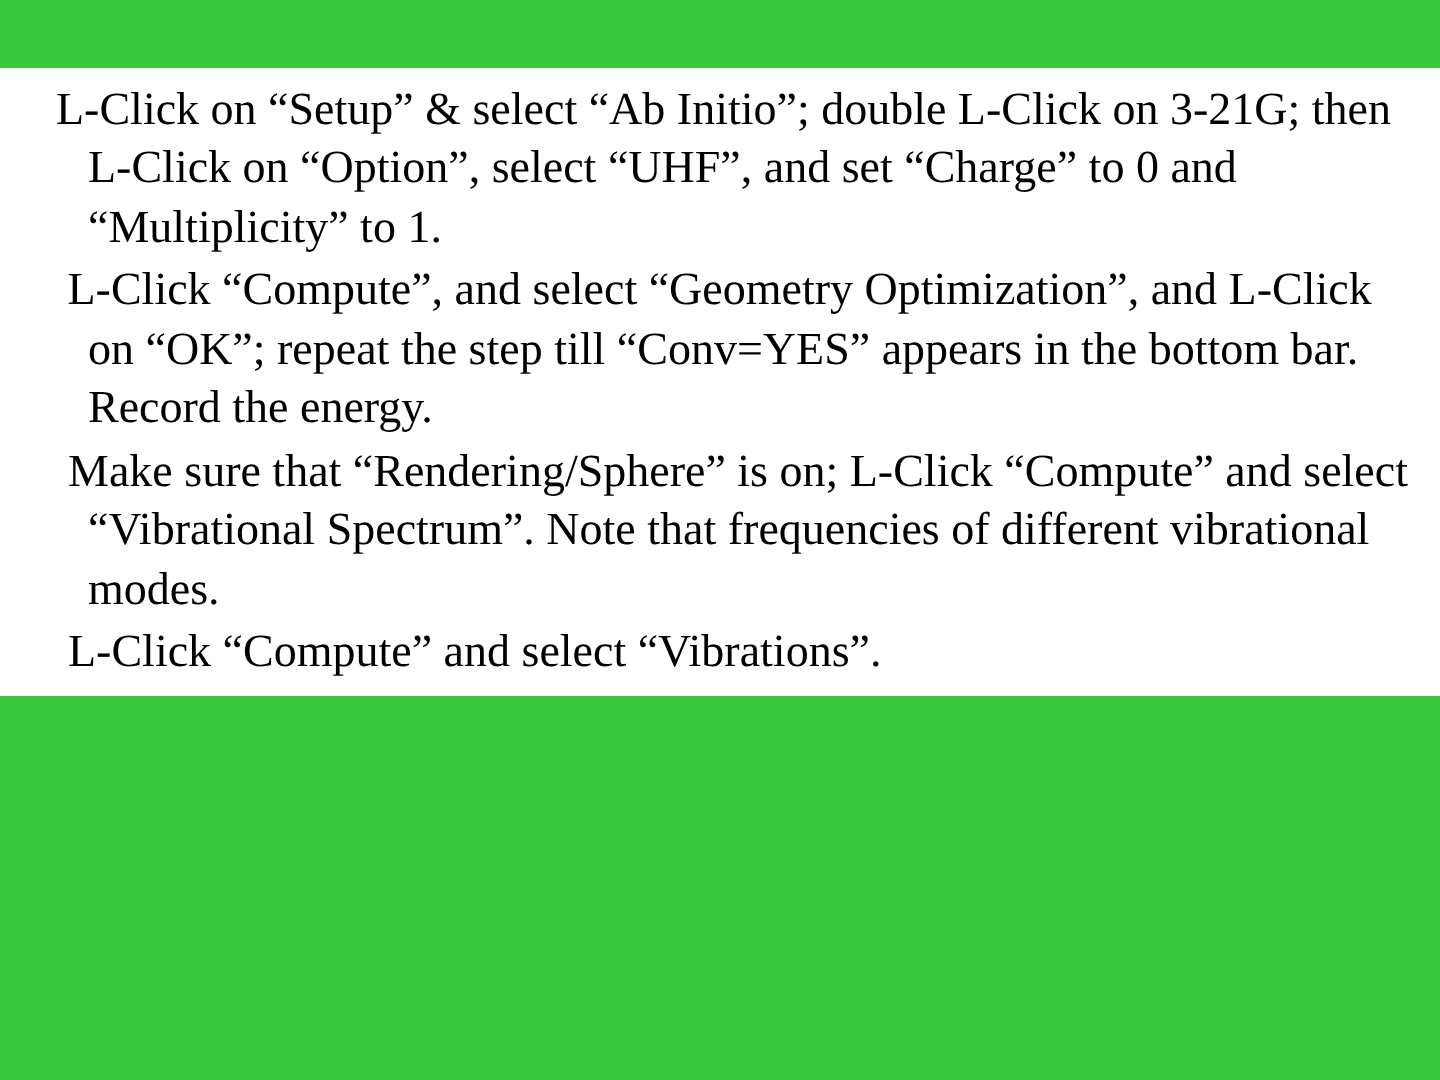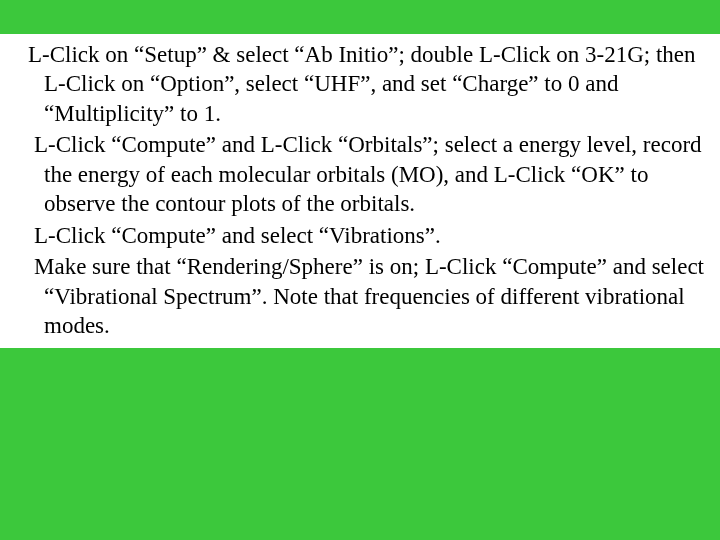--- a/index.html
+++ b/index.html
@@ -45,18 +45,18 @@
   }
   ol.steps > li.n1d .num { min-width: 22px; }
 </style>
 </head>
 <body>
 
 <div class="slide">
   <div class="card">
     <ol class="steps">
       <li class="n1d"><span class="num">8.</span><span>L-Click on “Setup” &amp; select “Ab Initio”; double L-Click on 3-21G; then L-Click on “Option”, select “UHF”, and set “Charge” to 0 and “Multiplicity” to 1.</span></li>
-      <li><span class="num">10.</span><span>L-Click “Compute” and L-Click “Orbitals”; select a energy level, record the energy of each molecular orbitals (MO), and L-Click “OK” to observe the contour plots of the orbitals.</span></li>
+      <li class="n1d"><span class="num">9.</span><span> L-Click “Compute”, and select “Geometry Optimization”, and L-Click on “OK”; repeat the step till “Conv=YES” appears in the bottom bar. Record the energy.</span></li>
+      <li><span class="num">12.</span><span>Make sure that “Rendering/Sphere” is on; L-Click “Compute” and select “Vibrational Spectrum”. Note that frequencies of different vibrational modes.</span></li>
       <li><span class="num">11.</span><span>L-Click “Compute” and select “Vibrations”.</span></li>
-      <li><span class="num">12.</span><span>Make sure that “Rendering/Sphere” is on; L-Click “Compute” and select “Vibrational Spectrum”. Note that frequencies of different vibrational modes.</span></li>
     </ol>
   </div>
 </div>
 
 </body></html>

